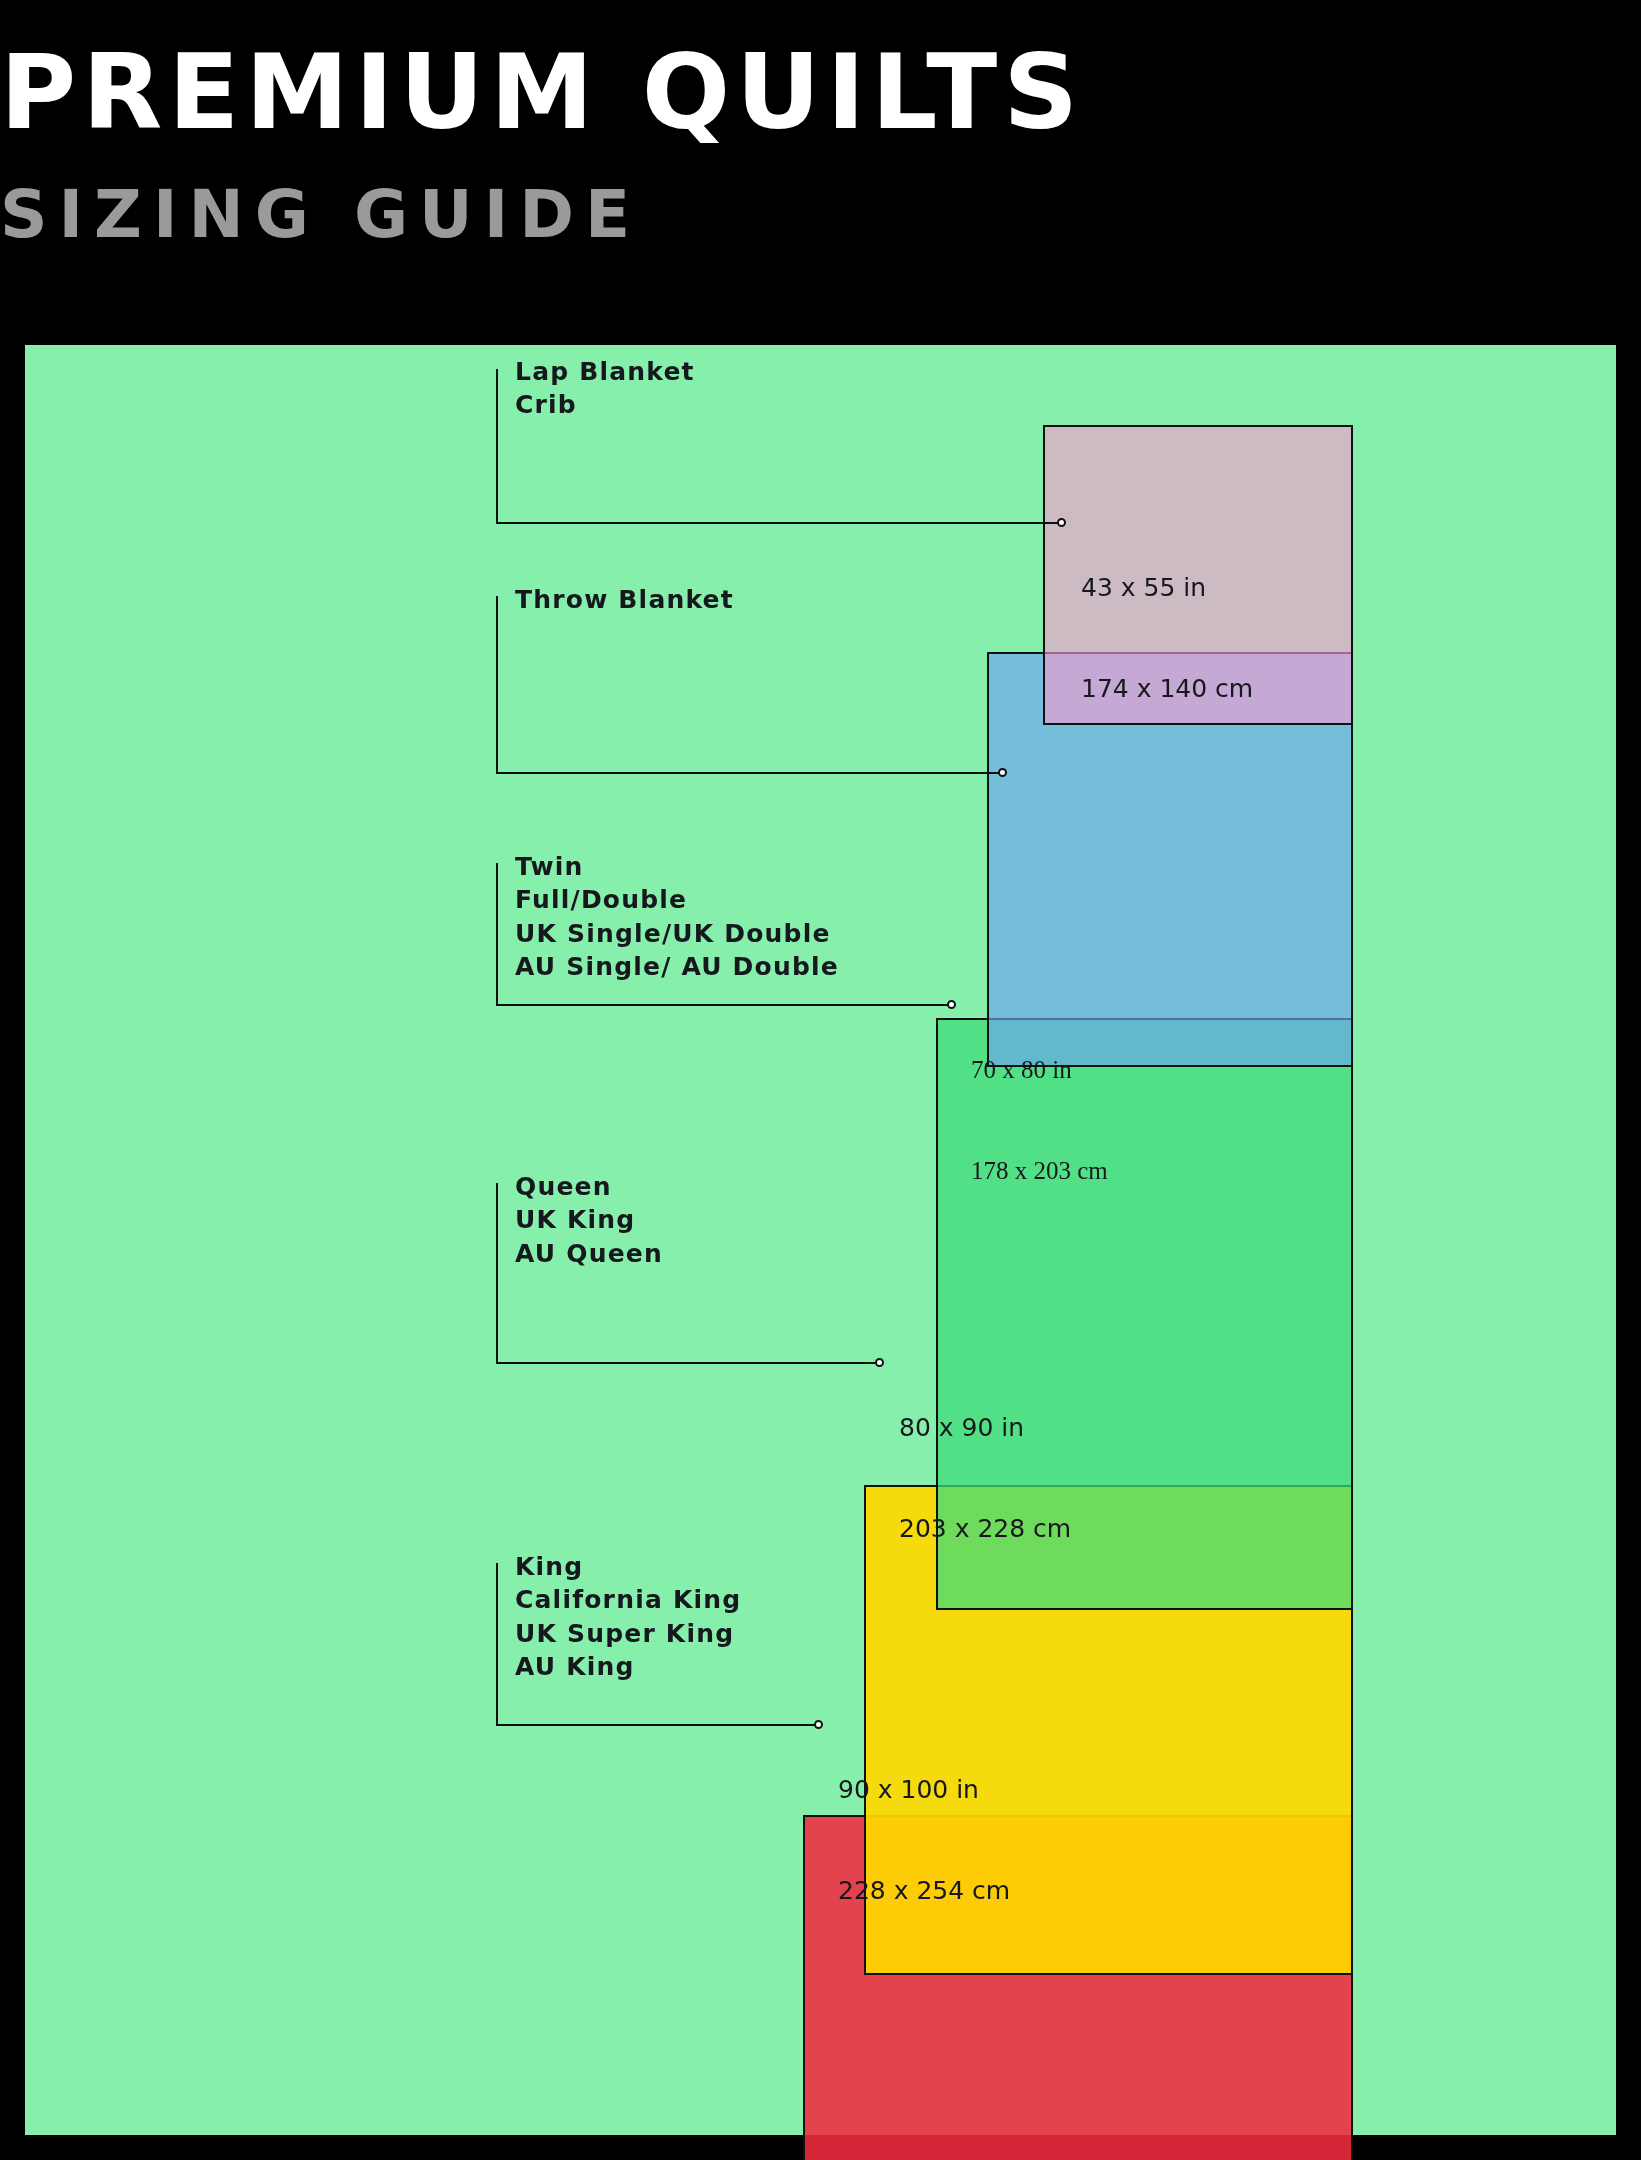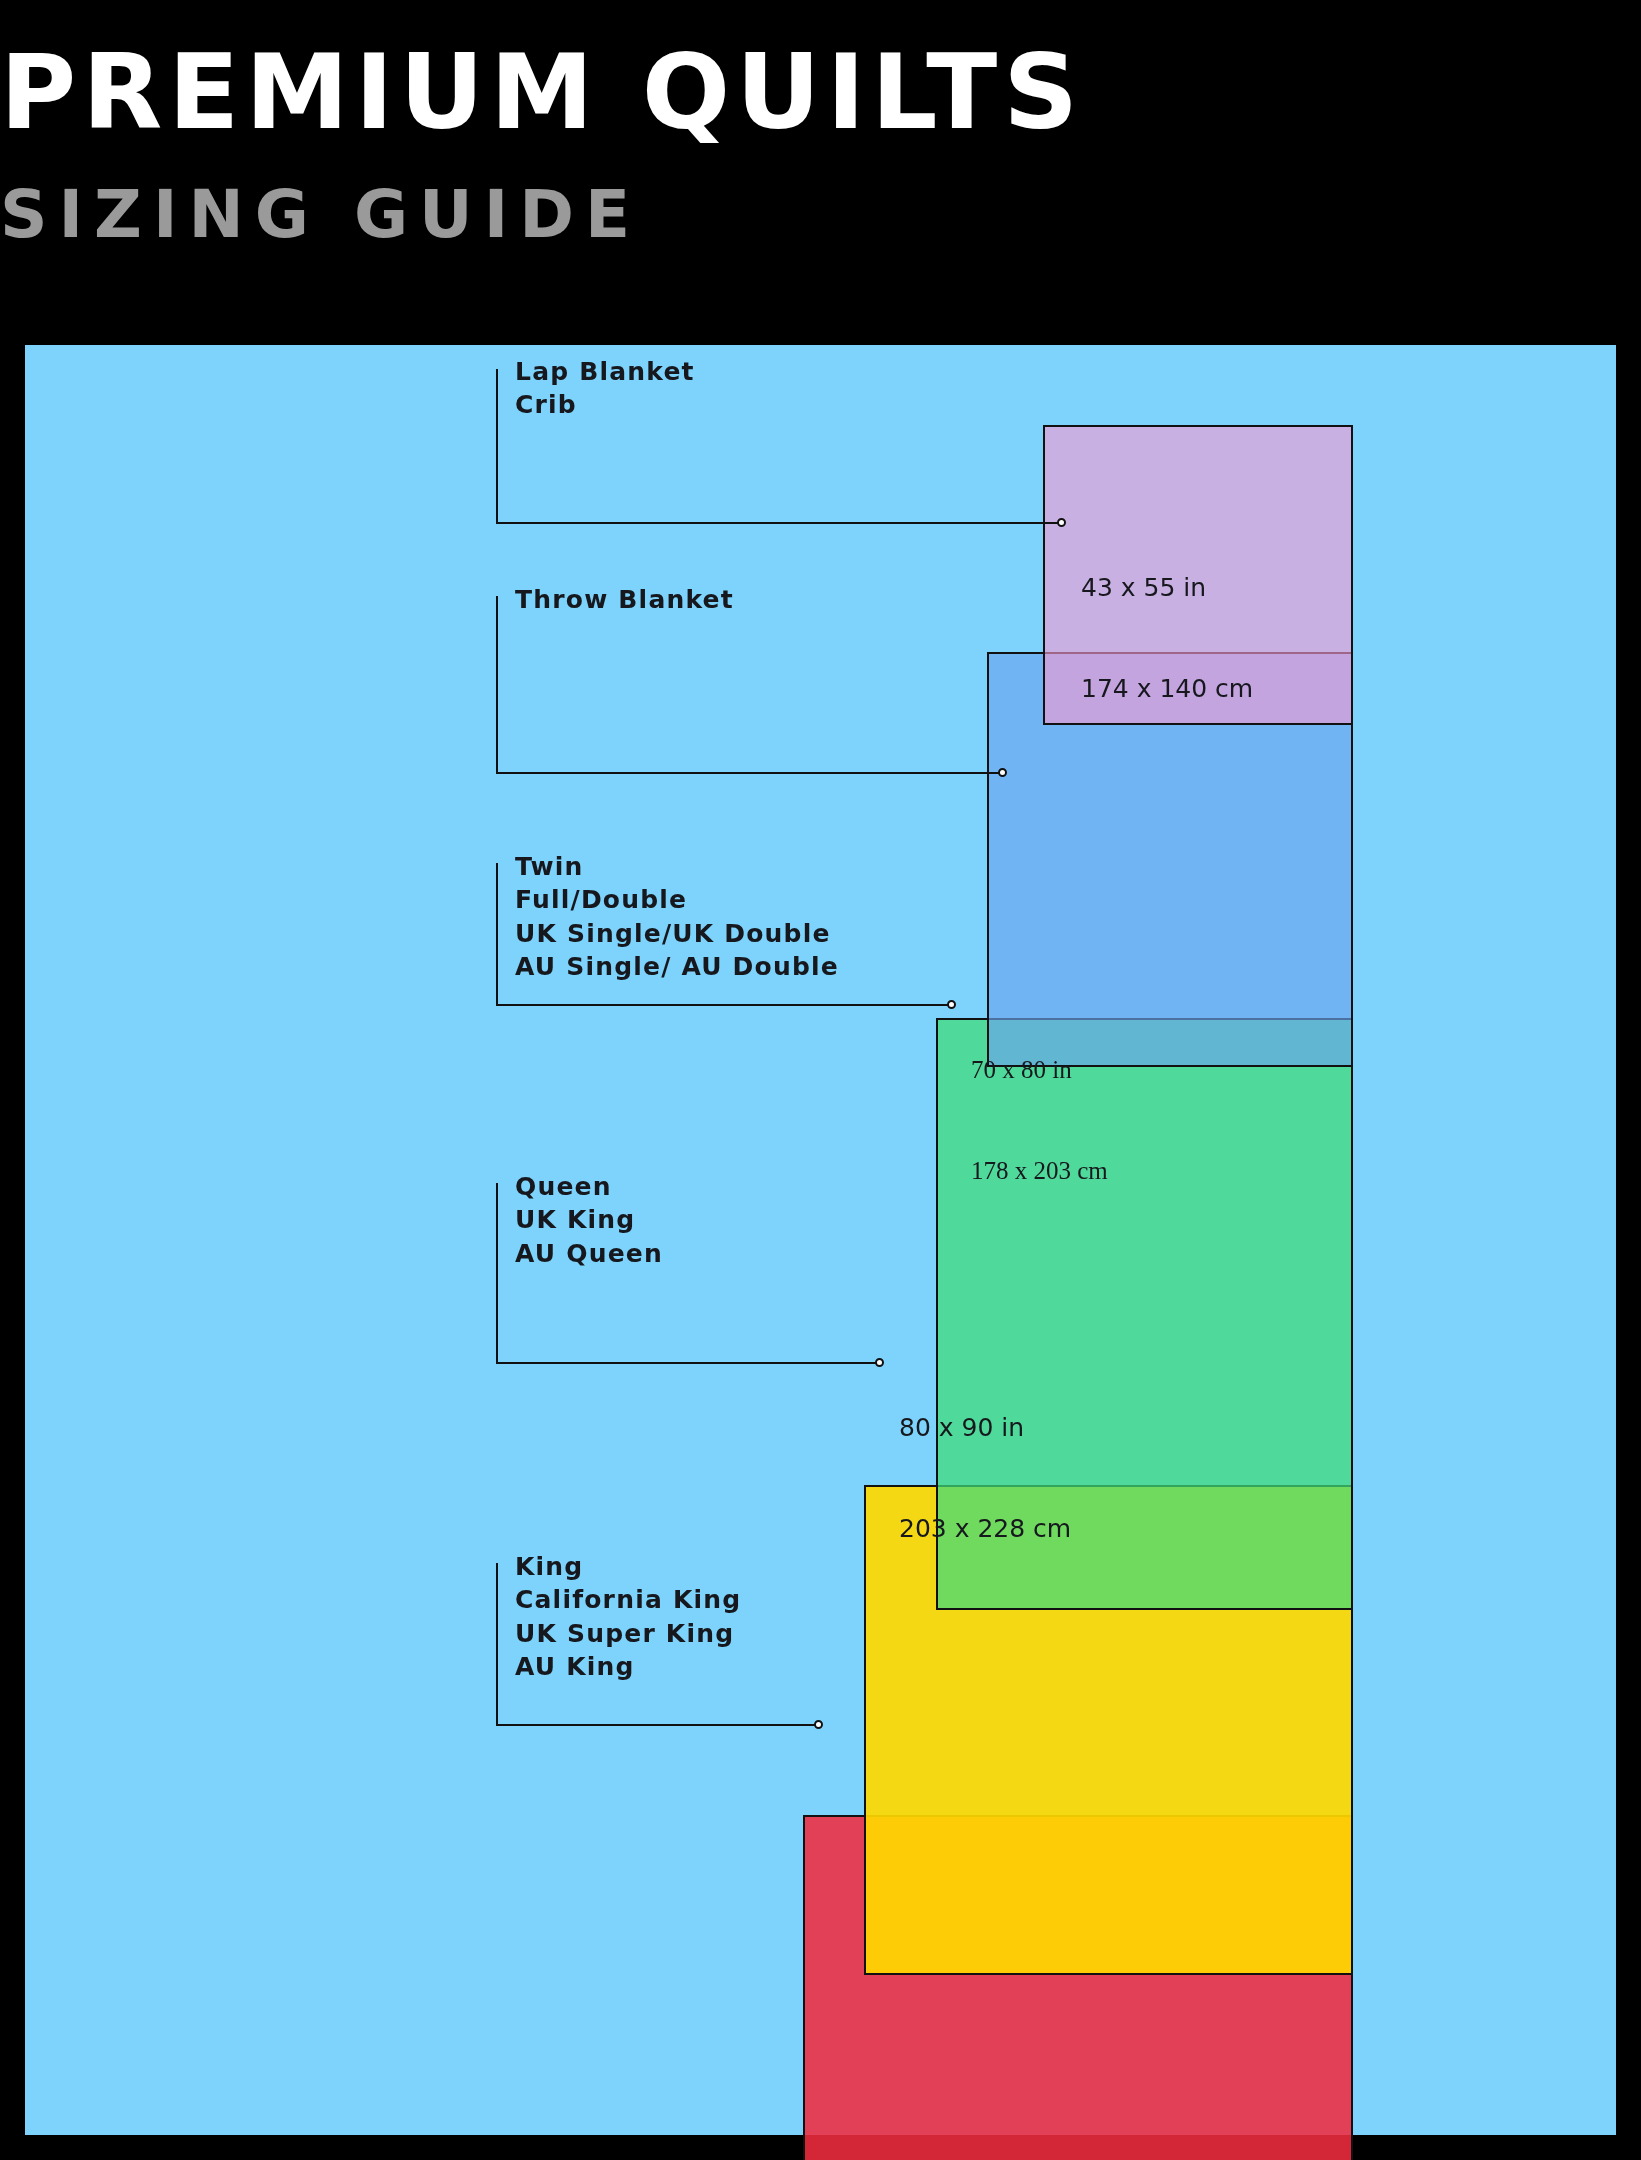--- a/index.html
+++ b/index.html
@@ -52,21 +52,21 @@
     line-height: 1.05;
     font-family: "DejaVu Sans", sans-serif;
   }
   
   .canvas {
     position: absolute;
     left: 25px;
     top: 345px;
     width: 1591px;
     height: 1790px;
-    background: #7dd3fc;
+    background: #86efac;
   }
   
   .box {
     position: absolute;
     border: 2px solid #111111;
     box-sizing: border-box;
   }
   #box-lap   { left: 1018px; top: 80px;  width: 310px; height: 300px; background: rgba(248,155,210,0.62); }
   #box-throw { left: 962px;  top: 307px; width: 366px; height: 415px; background: rgba(106,164,240,0.66); }
   #box-twin  { left: 911px;  top: 673px; width: 417px; height: 592px; background: rgba(64,219,120,0.74); }
@@ -182,15 +182,19 @@
     <div class="lead-v" style="left:471px; top:1218px; height:162px;"></div>
     <div class="lead-h" style="left:471px; top:1379px; width:322px;"></div>
     <div class="dot" style="left:789px; top:1375px;"></div>
 
     <div class="label-group" style="left:490px; top:1205px;">
       <div class="label-names">King
 California King
 UK Super King
 AU King</div>
     </div>
+    <div class="dims" style="left:813px; top:1360px;">
+      <div>90 x 100 in</div>
+      <div>228 x 254 cm</div>
+    </div>
 
   </div>
 </div>
 
 </body></html>

